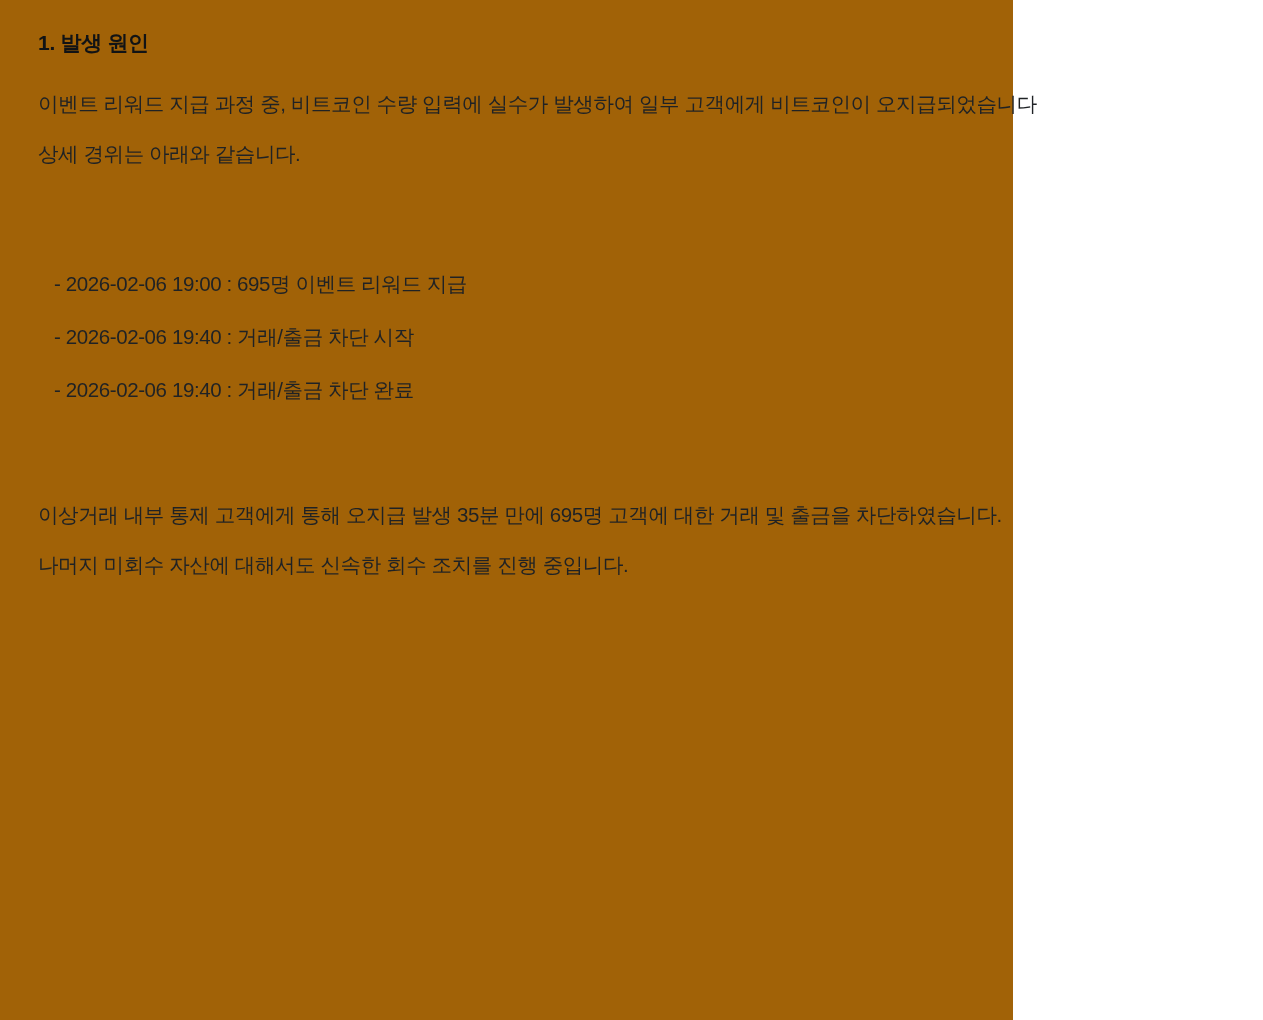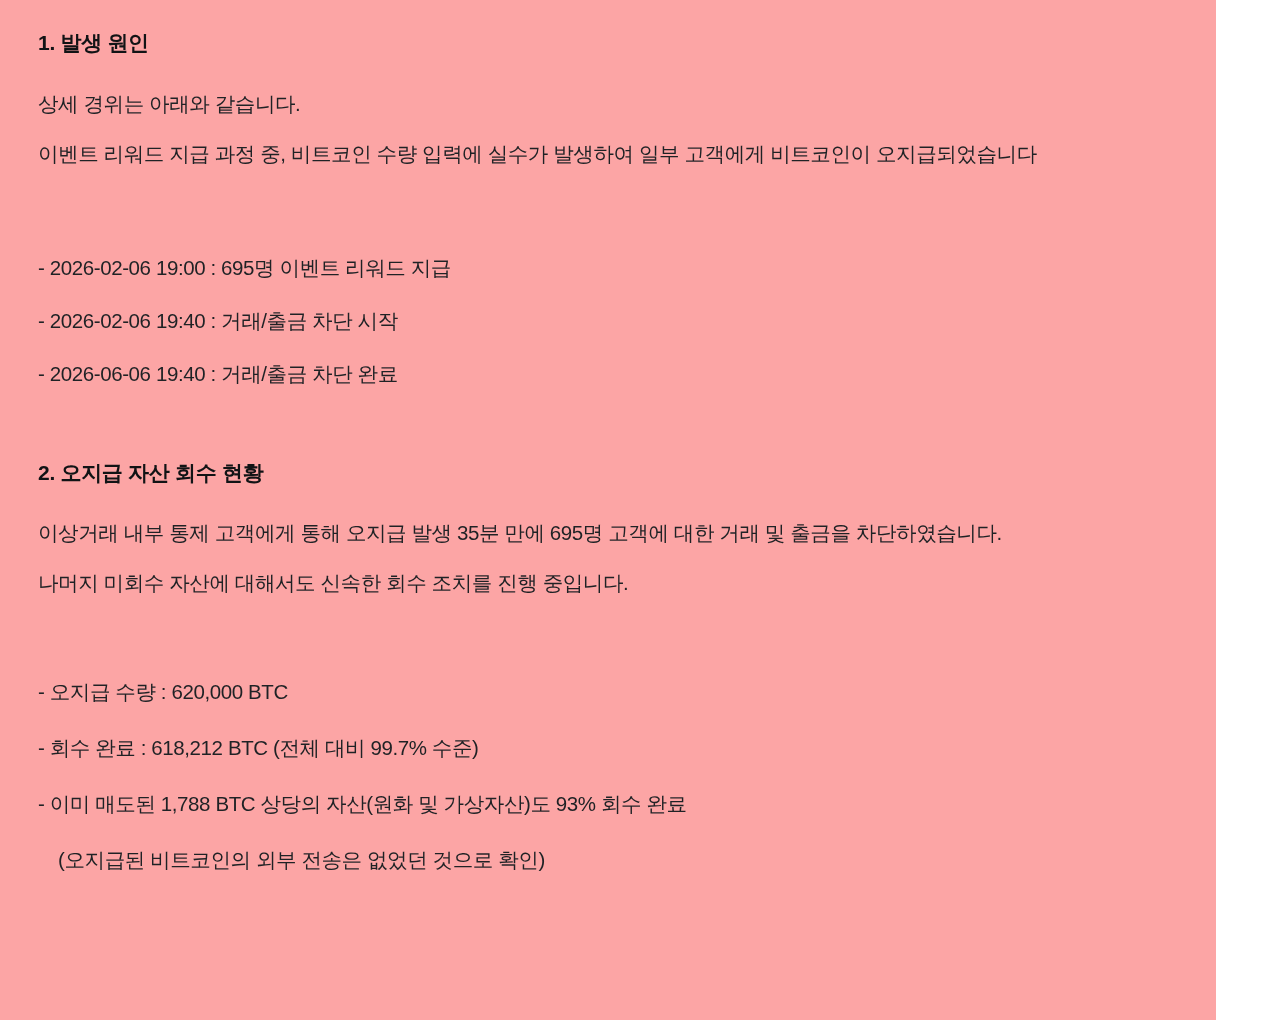--- a/index.html
+++ b/index.html
@@ -9,24 +9,24 @@
   }
   body {
     width: 1263px;
     height: 1020px;
     font-family: "Liberation Sans", "DejaVu Sans", sans-serif;
     color: #1a1a1a;
     overflow: hidden;
   }
   .page {
     box-sizing: border-box;
-    width: 1216px;
+    width: 1013px;
     height: 1020px;
     padding: 28px 24px 0 38px;
-    background: #fca5a5;
+    background: #a16207;
   }
   .section-heading {
     font-size: 21px;
     font-weight: bold;
     color: #111315;
     letter-spacing: -0.3px;
     margin: 0 0 22px 0;
     line-height: 1.4;
   }
   .section-heading.second {
@@ -34,21 +34,21 @@
     margin-bottom: 20px;
   }
   .para {
     font-size: 20.5px;
     line-height: 50px;
     color: #1f2225;
     letter-spacing: -0.4px;
     white-space: nowrap;
   }
   .list {
-    margin: 0;
+    margin: 16px;
     padding: 0;
     list-style: none;
   }
   .list li {
     font-size: 20.5px;
     line-height: 53px;
     color: #1f2225;
     letter-spacing: -0.4px;
     white-space: nowrap;
   }
@@ -66,43 +66,36 @@
   }
 </style>
 </head>
 <body>
 
 <div class="page">
 
   <div class="block-1">
     <h2 class="section-heading">1. 발생 원인</h2>
 
+    <div class="para">이벤트 리워드 지급 과정 중, 비트코인 수량 입력에 실수가 발생하여 일부 고객에게 비트코인이 오지급되었습니다</div>
     <div class="para">상세 경위는 아래와 같습니다.</div>
-    <div class="para">이벤트 리워드 지급 과정 중, 비트코인 수량 입력에 실수가 발생하여 일부 고객에게 비트코인이 오지급되었습니다</div>
 
     <div class="gap-1"></div>
 
     <ul class="list">
       <li>- 2026-02-06 19:00 : 695명 이벤트 리워드 지급</li>
       <li>- 2026-02-06 19:40 : 거래/출금 차단 시작</li>
-      <li>- 2026-06-06 19:40 : 거래/출금 차단 완료</li>
+      <li>- 2026-02-06 19:40 : 거래/출금 차단 완료</li>
     </ul>
   </div>
 
   <div class="gap-2"></div>
 
   <div class="block-2">
-    <h2 class="section-heading second">2. 오지급 자산 회수 현황</h2>
 
     <div class="para">이상거래 내부 통제 고객에게 통해 오지급 발생 35분 만에 695명 고객에 대한 거래 및 출금을 차단하였습니다.</div>
     <div class="para">나머지 미회수 자산에 대해서도 신속한 회수 조치를 진행 중입니다.</div>
 
     <div class="gap-3"></div>
 
-    <ul class="list list-2">
-      <li>- 오지급 수량 : 620,000 BTC</li>
-      <li>- 회수 완료 : 618,212 BTC (전체 대비 99.7% 수준)</li>
-      <li>- 이미 매도된 1,788 BTC 상당의 자산(원화 및 가상자산)도 93% 회수 완료</li>
-      <li class="indent">(오지급된 비트코인의 외부 전송은 없었던 것으로 확인)</li>
-    </ul>
   </div>
 
 </div>
 
 </body></html>

